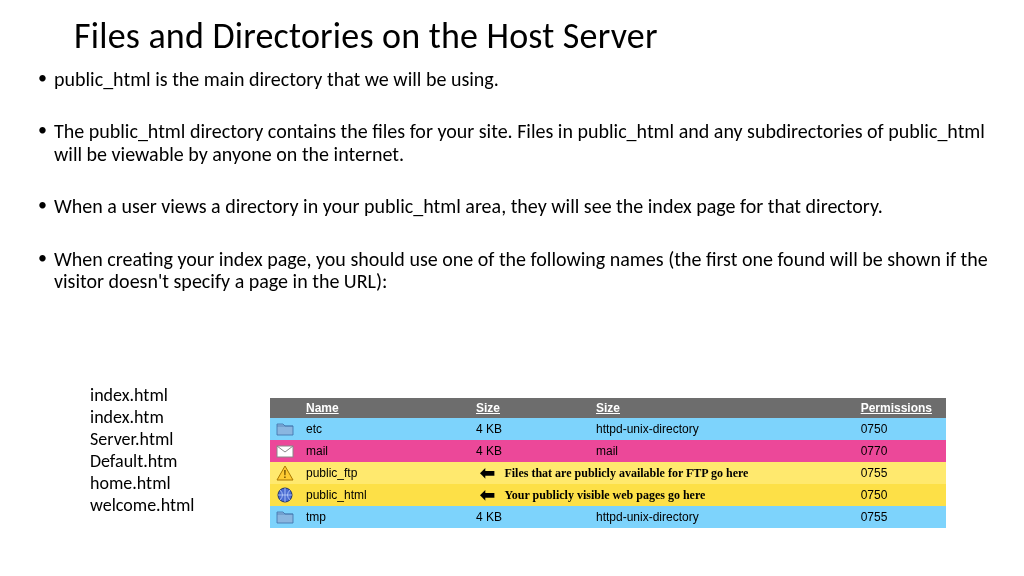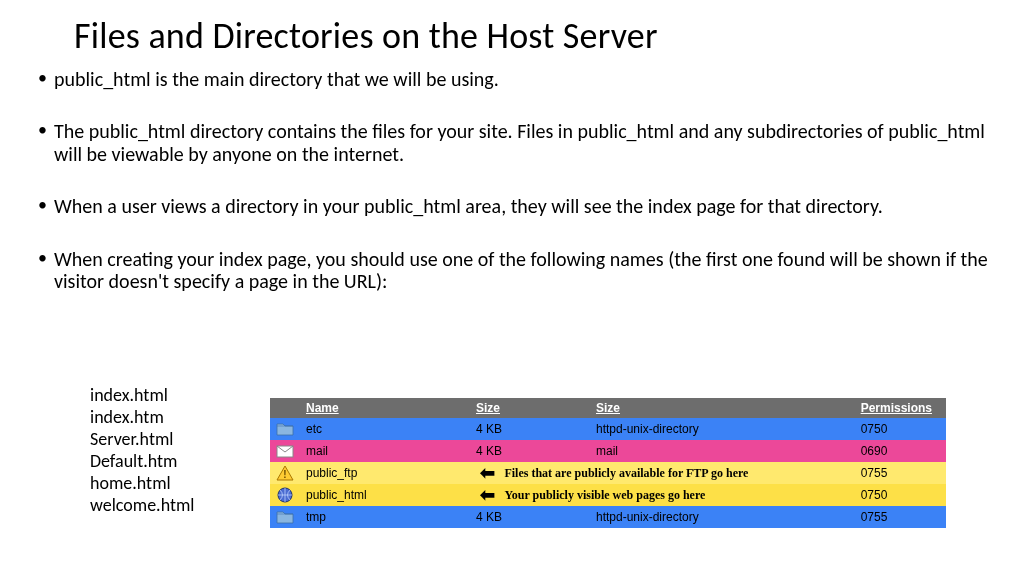--- a/index.html
+++ b/index.html
@@ -61,21 +61,21 @@
     text-align: left;
     font-weight: 700;
     text-decoration: underline;
     padding: 3px 6px;
   }
   .tablewrap th.perm { text-align: right; padding-right: 14px; }
   .tablewrap td {
     padding: 3px 6px;
     vertical-align: middle;
   }
-  .tablewrap tr.row-even { background: #3b82f6; }
+  .tablewrap tr.row-even { background: #7dd3fc; }
   .tablewrap tr.row-odd  { background: #ec4899; }
   .tablewrap tr.row-yellow{ background: #ffe96e; }
   .tablewrap tr.row-pink  { background: #fde047; }
   .col-icon { width: 28px; text-align: center; }
   .col-name { width: 170px; }
   .col-size { width: 120px; }
   .col-type { }
   .col-perm { width: 90px; text-align: left; }
   .icon {
     display: inline-block;
@@ -148,21 +148,21 @@
         <td class="col-perm">0750</td>
       </tr>
       <tr class="row-odd">
         <td class="col-icon"><span class="icon"><svg class="svg" width="18" height="16">
               <rect x="1" y="3" width="16" height="11" fill="#fff" stroke="#888"></rect>
               <path d="M1 3l8 6 8-6" fill="none" stroke="#888"></path>
             </svg></span></td>
         <td class="col-name">mail</td>
         <td class="col-size">4 KB</td>
         <td class="col-type">mail</td>
-        <td class="col-perm">0690</td>
+        <td class="col-perm">0770</td>
       </tr>
       <tr class="row-yellow">
         <td class="col-icon"><span class="icon"><svg class="svg" width="18" height="16">
               <path d="M9 1l8 14H1z" fill="#ffcc33" stroke="#aa7700"></path>
               <text x="9" y="13" text-anchor="middle" font-size="10" font-weight="bold" fill="#6b4b00">!</text>
             </svg></span></td>
         <td class="col-name">public_ftp</td>
         <td colspan="2"><span class="arrow">⬅</span>  <span class="bold">Files that are publicly available for FTP go here</span></td>
         <td class="col-perm">0755</td>
       </tr>

